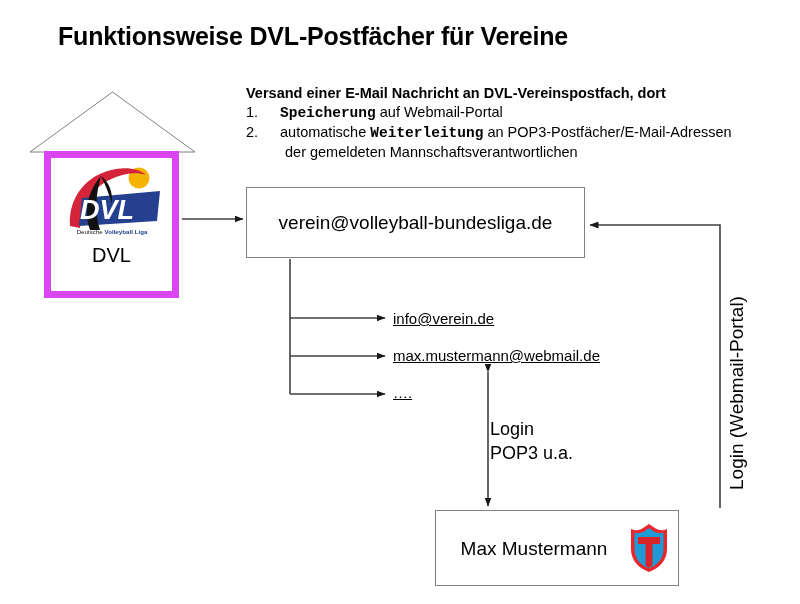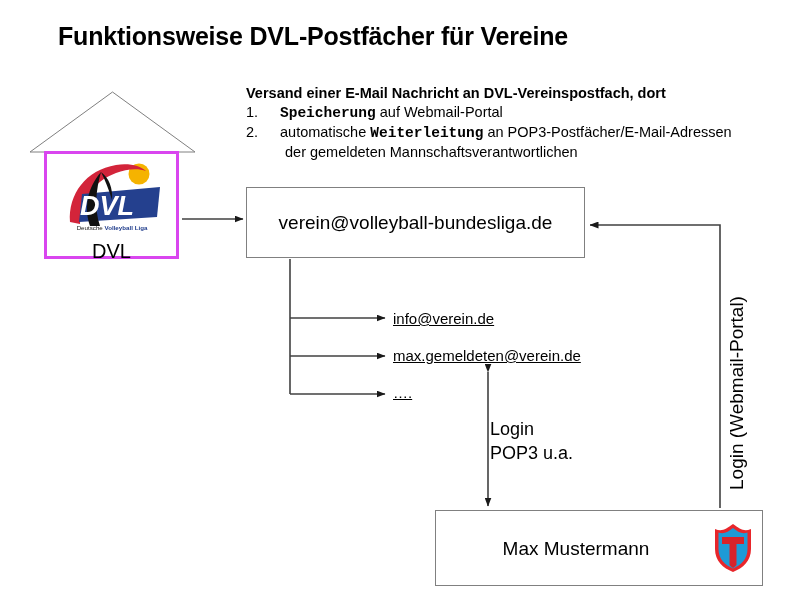--- a/index.html
+++ b/index.html
@@ -59,22 +59,22 @@
     left: 29px;
     top: 91px;
     width: 167px;
     height: 62px;
   }
   #house-body {
     position: absolute;
     left: 44px;
     top: 151px;
     width: 135px;
-    height: 108px;
-    border: 3px solid #d946ef;
+    height: 147px;
+    border: 7px solid #d946ef;
     background: #ffffff;
     box-sizing: border-box;
   }
   #house-label {
     position: absolute;
     left: 0;
     right: 0;
     top: 86px;
     text-align: center;
     font-size: 20px;
@@ -108,21 +108,21 @@
     position: absolute;
     left: 0; right: 0; top: 50%;
     transform: translateY(-50%);
     text-align: center;
     font-size: 19px;
     line-height: 26px;
   }
   #memberbox {
     left: 435px;
     top: 510px;
-    width: 328px;
+    width: 244px;
     height: 76px;
   }
   #memberbox .lines {
     position: absolute;
     left: 0; right: 46px; top: 50%;
     transform: translateY(-50%);
     text-align: center;
     font-size: 19px;
     line-height: 25px;
   }
@@ -236,21 +236,21 @@
     <div id="house-label">DVL</div>
   </div>
 
   <div class="box" id="mailbox">
     <div class="lines">
       <div>verein@volleyball-bundesliga.de</div>
     </div>
   </div>
 
   <div class="recipient" id="rcp0">info@verein.de</div>
-  <div class="recipient" id="rcp1">max.gemeldeten@verein.de</div>
+  <div class="recipient" id="rcp1">max.mustermann@webmail.de</div>
   <div class="recipient" id="rcp2">….</div>
 
   <div id="abruf">
     <div>Login</div>
     <div>POP3 u.a.</div>
   </div>
 
   <div id="login-wrap">
     <div id="login-txt">Login (Webmail-Portal)</div>
   </div>

